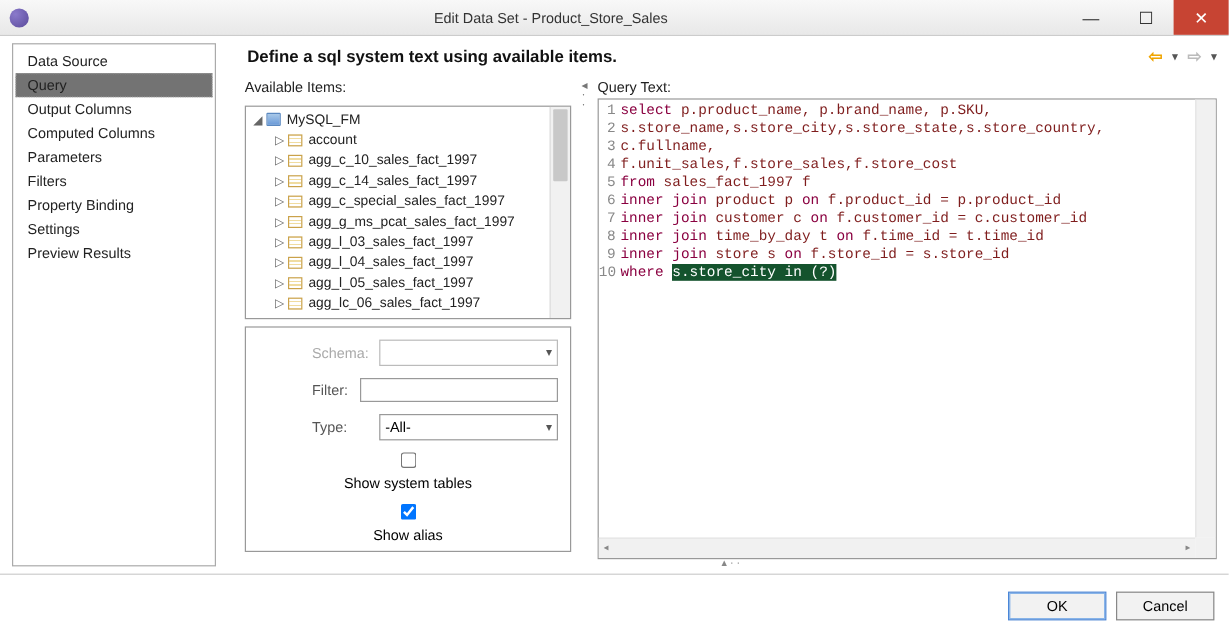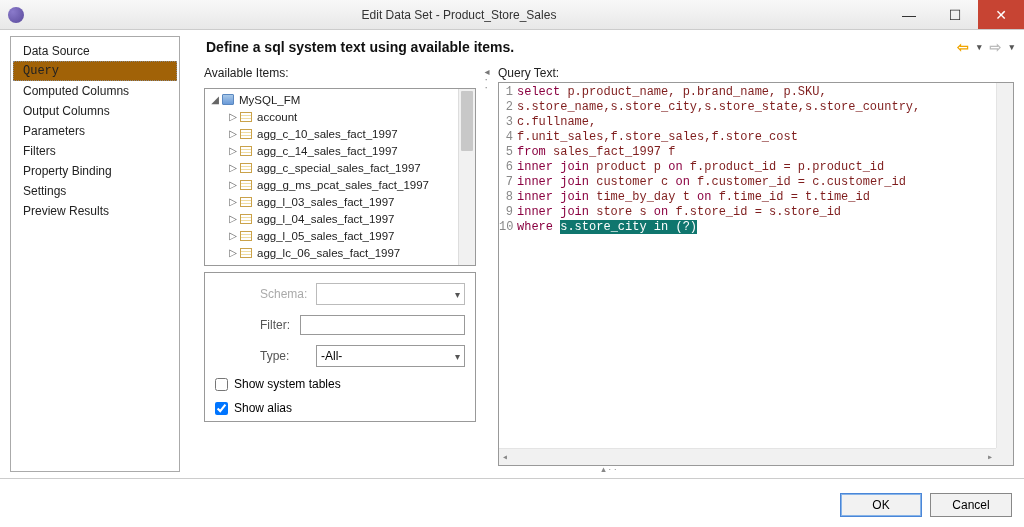--- a/index.html
+++ b/index.html
@@ -10,21 +10,21 @@
   .titlebar-title { flex: 1; text-align: center; color: #333; font-size: 12px; }
   .winbtns { display: flex; height: 100%; }
   .winbtn { width: 46px; height: 100%; display: flex; align-items: center; justify-content: center; color: #333; font-size: 14px; cursor: pointer; }
   .winbtn.close { background: #c74433; color: #fff; }
   
   .dialog-body { display:flex; flex-direction: column; height: calc(100% - 30px); padding: 6px 10px 10px 10px; gap: 6px; }
   .main-row { display:flex; gap: 24px; flex:1; min-height:0; }
   
   .left-pane { width: 170px; border: 1px solid #aaa; background: #fff; padding: 4px 2px; }
   .left-pane .item { padding: 3px 10px; cursor: pointer; color: #222; }
-  .left-pane .item.selected { background: #a16207; border: 1px dotted #888; padding: 2px 9px; font-family: Liberation Mono, monospace; }
+  .left-pane .item.selected { background: #737373; border: 1px dotted #888; padding: 2px 9px; }
   
   .center-pane { flex:1; display:flex; flex-direction: column; min-width:0; }
   .heading { font-weight: bold; font-size: 14px; padding: 2px 0 10px 2px; color: #111; display:flex; align-items:center; }
   .navbtns { margin-left:auto; display:flex; gap: 4px; align-items:center; }
   .navbtn { width: 20px; height: 18px; display:flex; align-items:center; justify-content:center; font-size: 14px; }
   .navbtn.back { color: #f0a500; }
   .navbtn.fwd { color: #bbb; }
   .navmenu { font-size: 9px; color: #555; }
   
   .split { display:flex; flex:1; min-height:0; gap: 6px; }
@@ -43,36 +43,36 @@
   .tbl-icon { border:1px solid #caa24a; background: repeating-linear-gradient(#fff,#fff 2px,#f0dca0 2px,#f0dca0 3px); width:12px; height:10px; }
   
   .filter-box { border: 1px solid #999; padding: 10px 10px 6px 10px; background:#fff; display:flex; flex-direction:column; gap: 10px; }
   .form-row { display:flex; align-items:center; gap: 6px; margin-left: 45px; }
   .form-label { width: 50px; color:#555; }
   .form-label.disabled { color:#aaa; }
   .form-input { flex:1; height: 20px; border:1px solid #999; background:#fff; padding: 0 4px; font-size:12px; }
   .form-select { flex:1; height: 22px; border:1px solid #999; background:#fff; padding: 0 4px; font-size:12px; display:flex; align-items:center; justify-content:space-between; }
   .form-select.disabled { color:#999; border-color:#bbb; }
   .chev { font-size:10px; color:#555; }
-  .check-row { display:flex; align-items:center; gap: 6px; }
+  .check-row { display:flex; align-items:center; gap: 6px; flex-direction: column; }
   .check-row input { width: 13px; height:13px; }
   
   .vgutter { width: 10px; display:flex; align-items:flex-start; justify-content:center; padding-top: 2px; }
   .vhandle { color:#777; font-size: 10px; line-height: 8px; }
   
   .query-col { flex:1; display:flex; flex-direction:column; min-width:0; }
   .query-label { color:#222; padding-bottom:2px; }
   .editor { flex:1; border:1px solid #999; background:#fff; position:relative; min-height:0; font-family: Consolas, "Courier New", monospace; font-size: 12px; }
   .editor-lines { position:absolute; left:0; top:2px; right:17px; bottom:17px; overflow:hidden; }
   .editor-line { display:flex; height: 15px; }
   .lineno { width: 18px; text-align:right; color:#888; padding-right: 4px; user-select:none; }
   .code { white-space: pre; }
   .kw { color:#8a0040; font-weight:normal; }
   .lit { color:#7f1d1d; }
-  .sel { background:#0f766e; color:#fff; }
+  .sel { background:#14532d; color:#fff; }
   .hscroll { position:absolute; left:0; right:17px; bottom:0; height:17px; background:#f1f1f1; border-top:1px solid #e4e4e4; display:flex; align-items:center; justify-content:space-between; padding:0 3px; color:#888; font-size:10px;}
   .vscroll2 { position:absolute; right:0; top:0; bottom:17px; width:17px; background:#f1f1f1; border-left:1px solid #e4e4e4; }
   .corner { position:absolute; right:0; bottom:0; width:17px; height:17px; background:#f1f1f1; }
   
   .bottom-gutter { height: 6px; display:flex; justify-content:center; align-items:center; color:#888; font-size:9px; }
   
   .sep { height:1px; background:#ccc; margin: 0 -10px; }
   
   .footer { display:flex; justify-content:flex-end; gap: 8px; padding: 8px 2px 0 0; }
   .btn { min-width: 82px; height: 24px; border:1px solid #888; background:#f2f2f2; font-size:12px; cursor:pointer; }
@@ -90,22 +90,22 @@
     <div class="winbtn close">✕</div>
   </div>
 </div>
 
 <div class="dialog-body">
   <div class="main-row">
 
     <div class="left-pane" id="sidebar">
         <div class="item">Data Source</div>
         <div class="item selected">Query</div>
+        <div class="item">Output Columns</div>
         <div class="item">Computed Columns</div>
-        <div class="item">Output Columns</div>
         <div class="item">Parameters</div>
         <div class="item">Filters</div>
         <div class="item">Property Binding</div>
         <div class="item">Settings</div>
         <div class="item">Preview Results</div>
       </div>
 
     <div class="center-pane">
       <div class="heading">
         <span>Define a sql system text using available items.</span>

